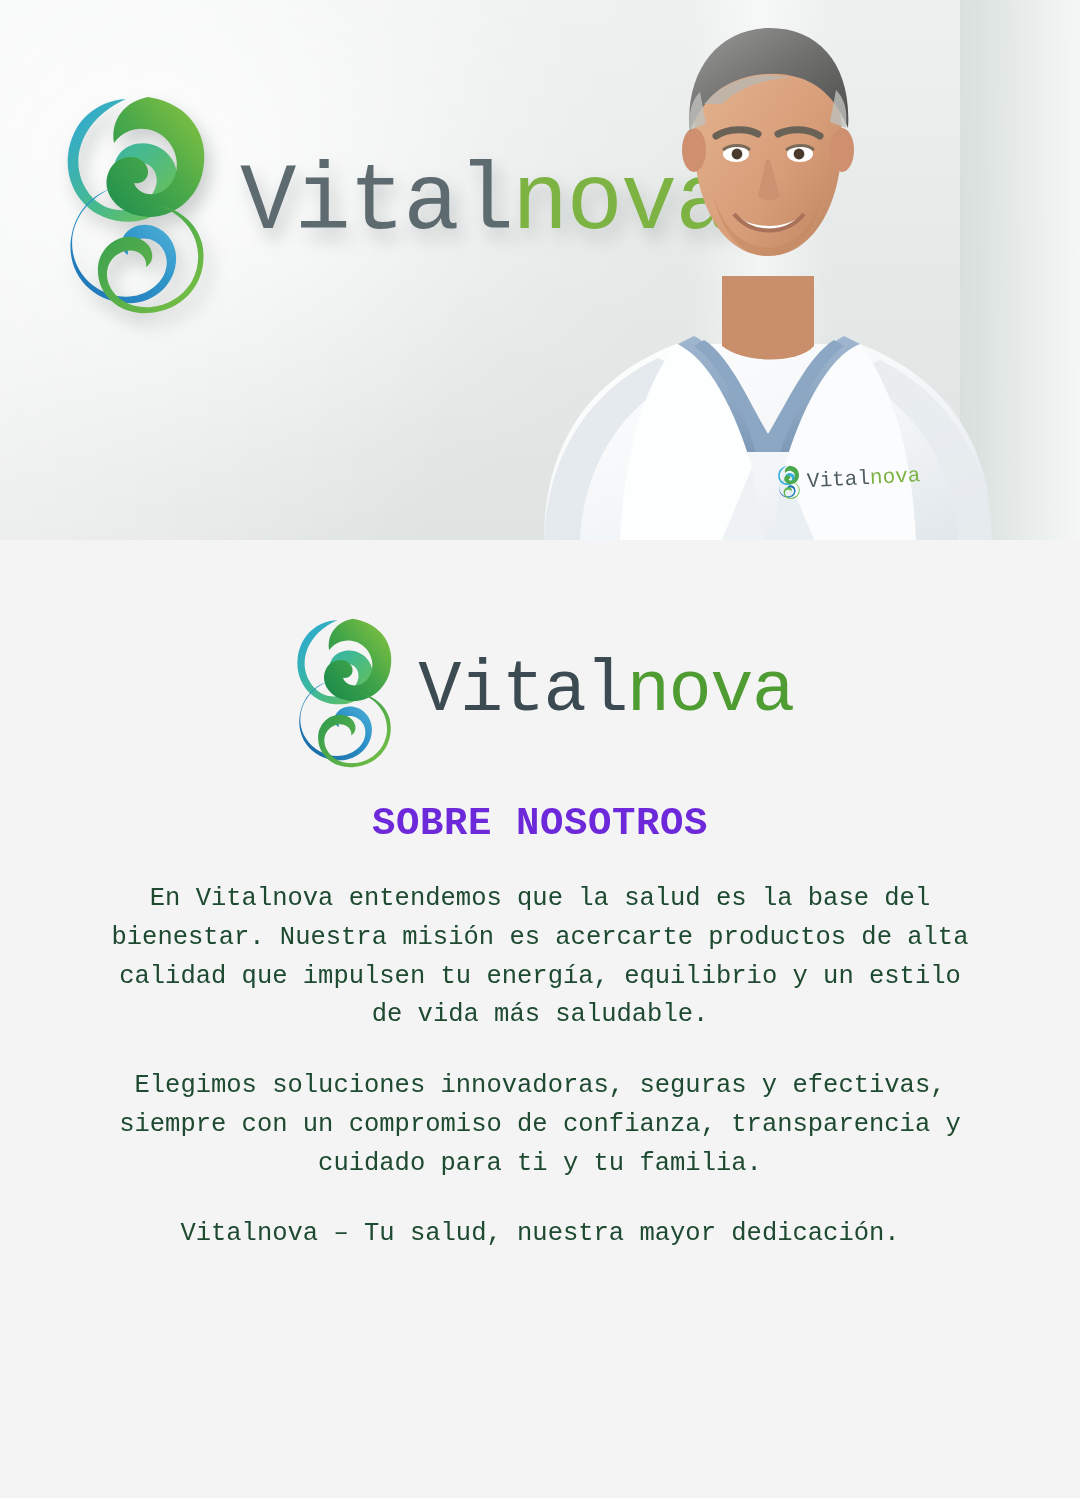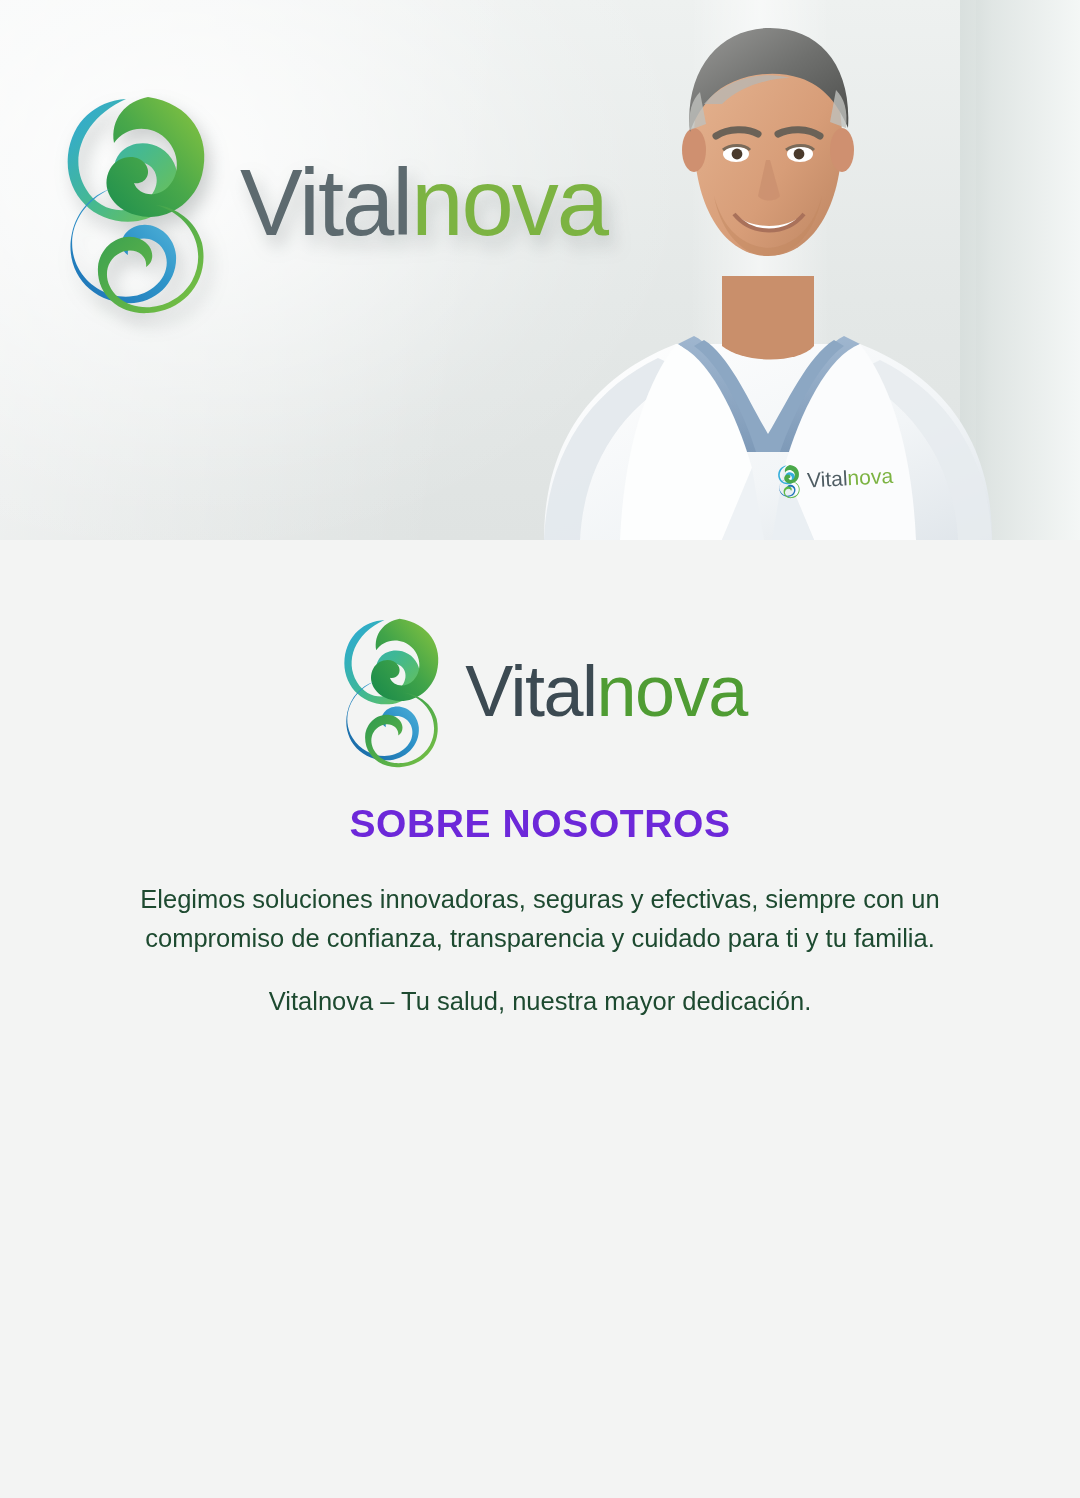--- a/index.html
+++ b/index.html
@@ -9,20 +9,21 @@
     height: 1498px;
     font-family: "Liberation Sans", sans-serif;
     background: #f2f3f2;
     overflow: hidden;
   }
 
   .page {
     position: relative;
     width: 1080px;
     height: 1084px;
+    font-family: Liberation Mono, monospace;
   }
 
   
   .hero {
     position: relative;
     width: 1080px;
     height: 540px;
     overflow: hidden;
     background: #e9eceb;
   }
@@ -154,21 +155,21 @@
     margin-bottom: 34px;
   }
 
   .about-body p {
     font-size: 25.5px;
     line-height: 1.52;
     color: #1d4a30;
     max-width: 860px;
     margin: 0 auto;
   }
-  .about-body p + p { margin-top: 24px; }
+  .about-body p + p { margin-top: 32px; }
   .about-body .closing { }
 </style>
 </head>
 <body>
 
 <div class="page">
 
   <section class="hero">
     <div class="hero-wall"></div>
     <div class="hero-panel-a"></div>
@@ -328,18 +329,19 @@
         <path d="M104 122 C140 132 156 168 140 198 C124 226 86 232 66 214 C50 200 52 178 68 170 C82 163 96 172 94 184 C104 178 102 162 88 156 C70 148 48 162 46 184 C44 212 68 232 96 230 C134 228 158 196 150 160 C144 138 124 124 104 122 Z" fill="url(#bGreenLow)"></path>
       </svg>
       <div class="wordmark">
         <span class="w-vital">Vital</span><span class="w-nova">nova</span>
       </div>
     </div>
 
     <h1 class="about-title">SOBRE NOSOTROS</h1>
 
     <div class="about-body">
+      <p>En Vitalnova entendemos que la salud es la base del bienestar. Nuestra misión es acercarte productos de alta calidad que impulsen tu energía, equilibrio y un estilo de vida más saludable.</p>
       <p>Elegimos soluciones innovadoras, seguras y efectivas, siempre con un compromiso de confianza, transparencia y cuidado para ti y tu familia.</p>
       <p class="closing">Vitalnova – Tu salud, nuestra mayor dedicación.</p>
     </div>
 
   </section>
 </div>
 
 </body></html>

